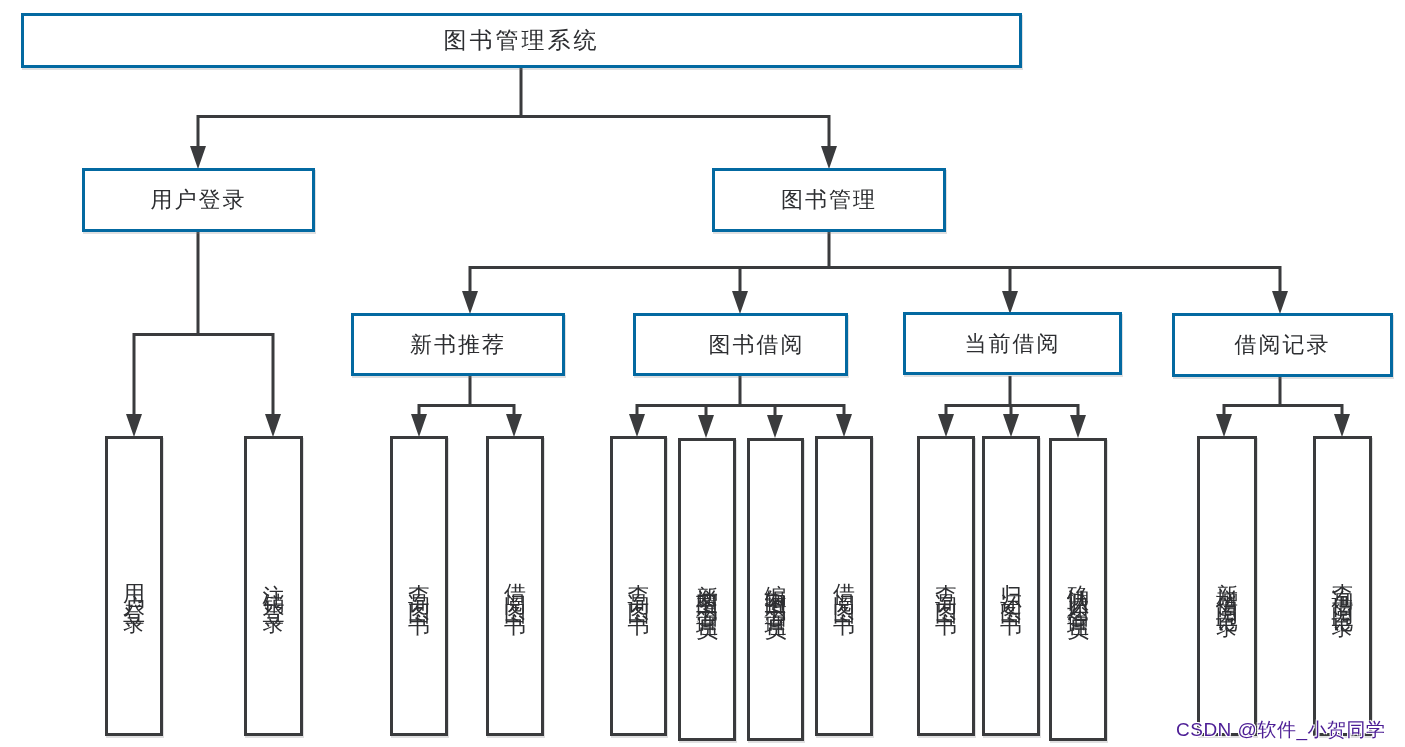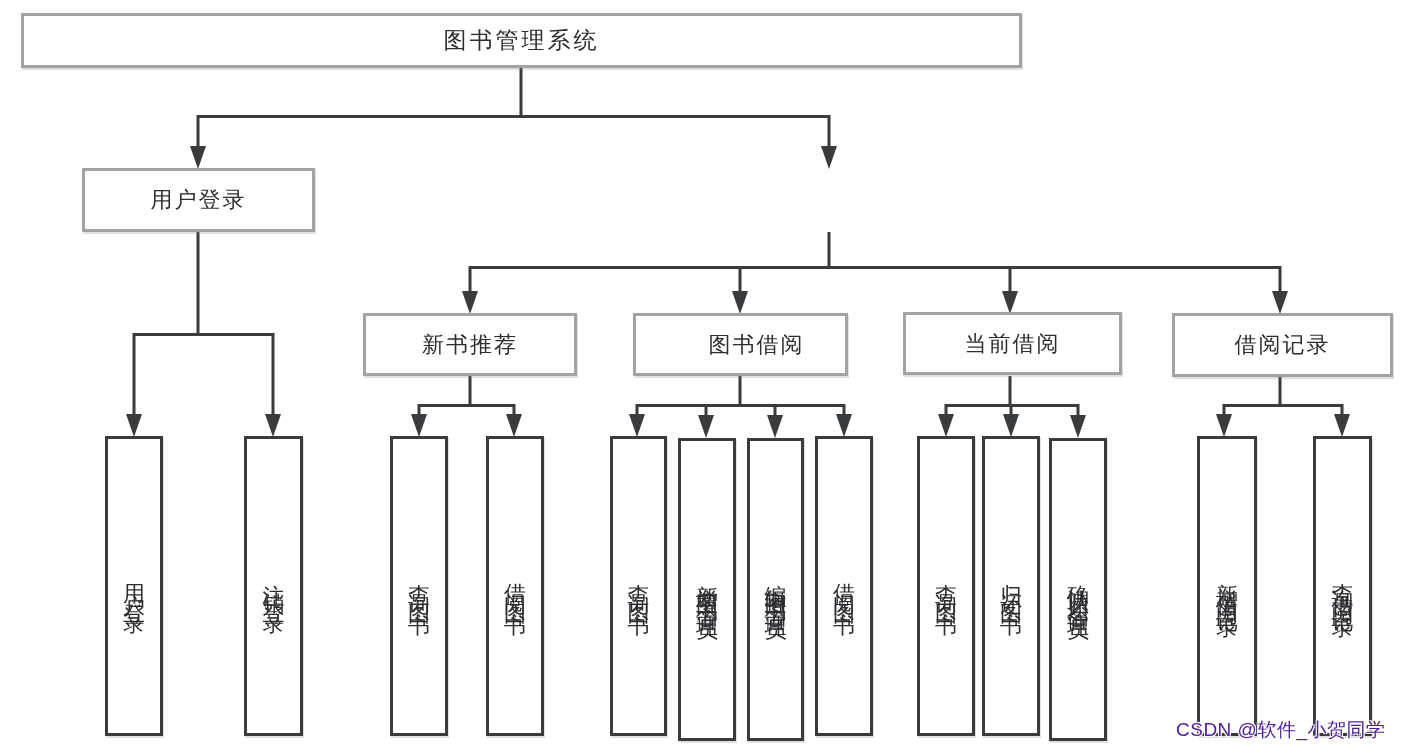--- a/index.html
+++ b/index.html
@@ -18,21 +18,21 @@
   .connectors {
     position: absolute;
     left: 0; top: 0;
     width: 1405px;
     height: 747px;
     pointer-events: none;
   }
   .box {
     position: absolute;
     box-sizing: border-box;
-    border: 3px solid #a3a3a3;
+    border: 3px solid #0369a1;
     background: #ffffff;
     display: flex;
     align-items: center;
     justify-content: center;
     color: #2d2e31;
     box-shadow: 1px 2px 0 rgba(130,130,135,0.25);
   }
   .hlabel {
     font-size: 22px;
     letter-spacing: 2px;
@@ -126,22 +126,25 @@
     </g>
   </svg>
 
   <div class="box" style="left:21px; top:13px; width:1001px; height:55px;">
     <span class="hlabel root-label">图书管理系统</span>
   </div>
 
   <div class="box" style="left:82px; top:168px; width:233px; height:64px;">
     <span class="hlabel">用户登录</span>
   </div>
-
-  <div class="box" style="left:363px; top:313px; width:214px; height:63px;">
+  <div class="box" style="left:712px; top:168px; width:234px; height:64px;">
+    <span class="hlabel">图书管理</span>
+  </div>
+
+  <div class="box" style="left:351px; top:313px; width:214px; height:63px;">
     <span class="hlabel">新书推荐</span>
   </div>
   <div class="box" style="left:633px; top:313px; width:215px; height:63px;padding-left:32px;">
     <span class="hlabel">图书借阅</span>
   </div>
   <div class="box" style="left:903px; top:312px; width:219px; height:63px;">
     <span class="hlabel">当前借阅</span>
   </div>
   <div class="box" style="left:1172px; top:313px; width:221px; height:64px;">
     <span class="hlabel">借阅记录</span>

